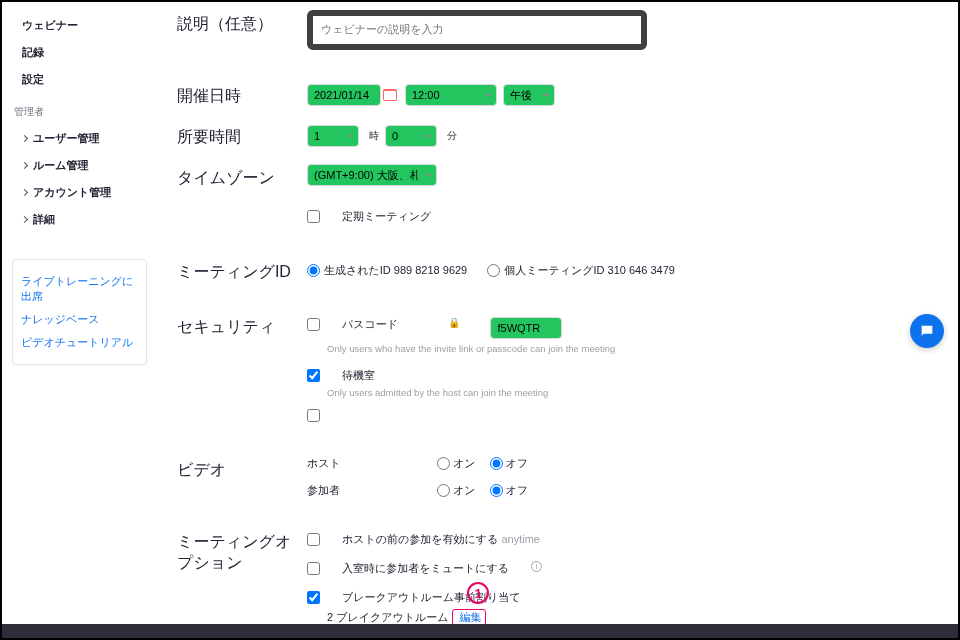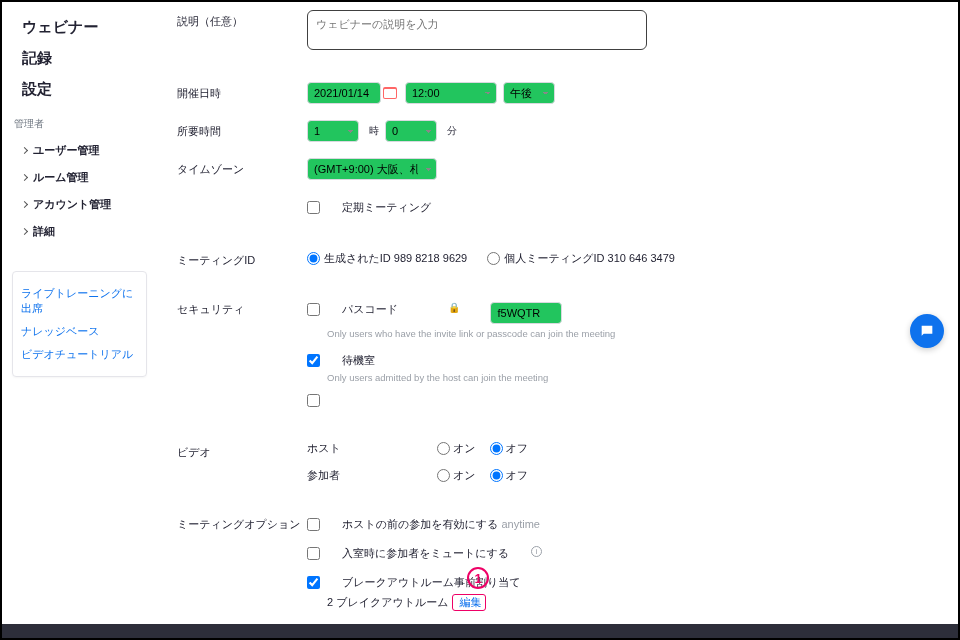--- a/index.html
+++ b/index.html
@@ -1,32 +1,32 @@
 <!DOCTYPE html>
 <html><head>
 <meta charset="utf-8">
 <style>
 * { box-sizing: border-box; margin: 0; padding: 0; }
 body { font-family: -apple-system, "Helvetica Neue", Arial, sans-serif; font-size: 11px; color: #232333; background: #fff; }
 .frame { width: 960px; height: 640px; border: 2px solid #000; position: relative; overflow: hidden; background: #fff; }
 .stage { position: absolute; inset: 0; display: flex; }
 .sidebar { width: 155px; padding: 8px 0 0 0; }
 .side-group { padding: 2px 0; }
-.side-item { padding: 6px 0 6px 20px; font-size: 15px; cursor: pointer; }
+.side-item { padding: 6px 0 6px 20px; font-size: 11px; cursor: pointer; }
 .side-item.bold { font-weight: 700; }
 .side-label { padding: 10px 0 4px 12px; font-size: 10px; color: #6e7680; }
 .side-exp { padding: 6px 0 6px 20px; font-size: 11px; font-weight: 700; cursor: pointer; display: flex; align-items: center; }
 .side-exp .chev { display: inline-block; width: 5px; height: 5px; border-right: 1px solid #555; border-bottom: 1px solid #555; transform: rotate(-45deg); margin-right: 6px; }
 .help-card { margin: 24px 10px 0 10px; padding: 10px 8px; border: 1px solid #e5e5ea; border-radius: 4px; box-shadow: 0 1px 2px rgba(0,0,0,.04); }
 .help-card a { display: block; color: #0e72ed; text-decoration: none; font-size: 11px; padding: 4px 0; cursor: pointer; }
 .main { flex: 1; padding: 0 40px 0 20px; overflow-y: auto; }
 .row { display: flex; padding: 8px 0; }
-.row > .lbl { width: 130px; padding-top: 4px; font-size: 11px; color: #232333; }
+.row > .lbl { width: 130px; padding-top: 4px; font-size: 16px; color: #232333; }
 .row > .ctl { flex: 1; font-size: 11px; }
-textarea.desc { width: 340px; height: 40px; border: 1px solid #404040; border-radius: 6px; padding: 6px 8px; font-size: 11px; resize: none; font-family: inherit; color: #aaa; }
+textarea.desc { width: 340px; height: 40px; border: 6px solid #404040; border-radius: 6px; padding: 6px 8px; font-size: 11px; resize: none; font-family: inherit; color: #aaa; }
 .sel, .txt { border: 1px solid #d9d9df; border-radius: 4px; height: 22px; font-size: 11px; padding: 0 6px; background: #22c55e; }
 .sel { appearance: none; padding-right: 18px; background-image: linear-gradient(45deg, transparent 50%, #888 50%), linear-gradient(135deg, #888 50%, transparent 50%); background-position: right 8px top 9px, right 5px top 9px; background-size: 3px 3px, 3px 3px; background-repeat: no-repeat; }
 .hline { display: flex; align-items: center; gap: 6px; }
 .mini { font-size: 10px; margin-left: 4px; }
 .cal-ic { display:inline-block; width:14px; height:12px; background:#f66; border-radius:2px; position:relative; margin-left:-4px; margin-right:2px; }
 .cal-ic::before{content:"";position:absolute;top:2px;left:1px;right:1px;bottom:1px;background:#fff;border-radius:1px;}
 .muted { color: #9ba0a8; font-size: 9.5px; }
 .cbrow { display: flex; align-items: flex-start; gap: 22px; padding: 4px 0; }
 .cbrow input[type=checkbox], .cbrow input[type=radio] { margin-top: 1px; }
 .sub { margin-left: 20px; }

